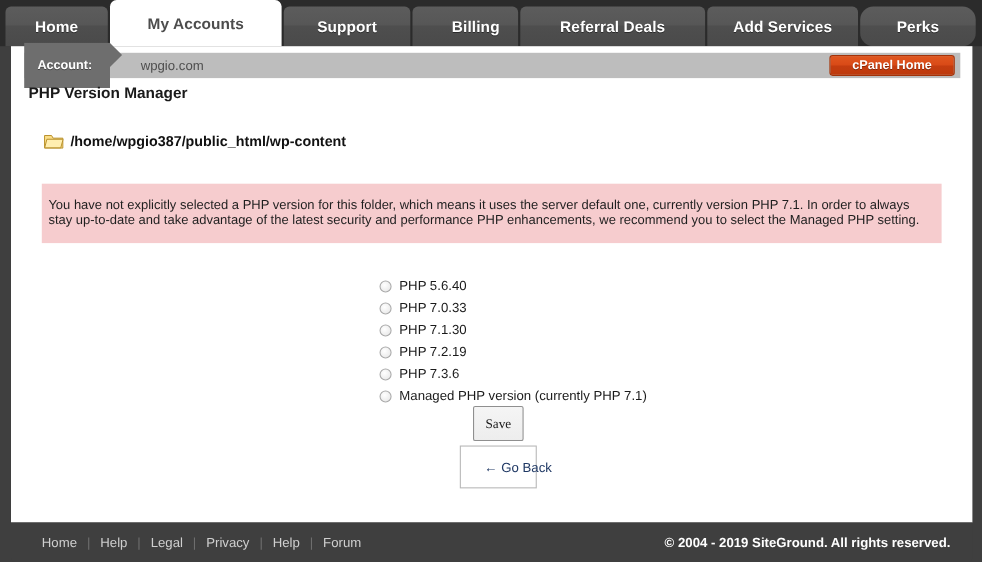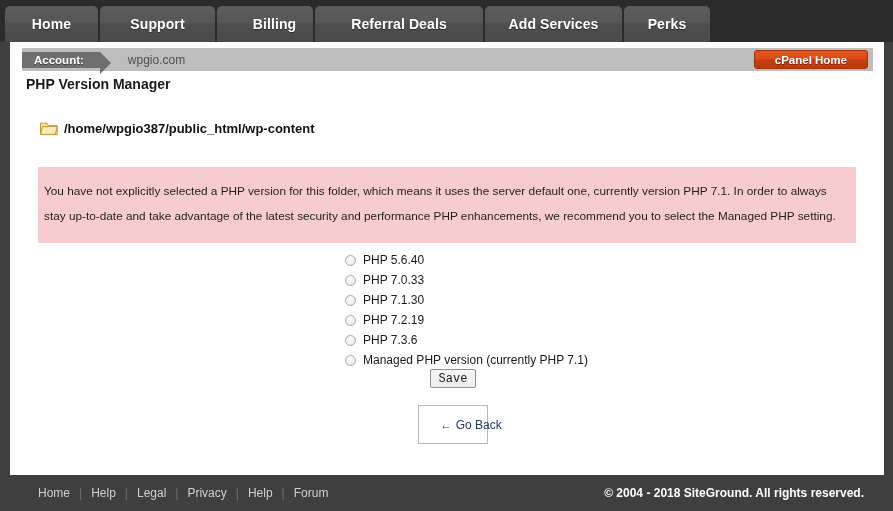--- a/index.html
+++ b/index.html
@@ -71,21 +71,21 @@
     left: 22px;
     top: 48px;
     width: 851px;
     height: 23px;
     background: #bdbdbd;
     display: flex;
     align-items: center;
   }
   #account-chip {
     position: relative;
-    height: 16px;
+    height: 41px;
     background: #6e6e6e;
     color: #ffffff;
     font-weight: bold;
     font-size: 11.5px;
     display: flex;
     align-items: center;
     padding: 0 16px 0 12px;
     box-sizing: border-box;
     text-shadow: 0 1px 0 rgba(0,0,0,0.4);
   }
@@ -153,21 +153,21 @@
   #notice-box {
     position: absolute;
     left: 38px;
     top: 167px;
     width: 818px;
     padding: 12px 14px 14px 6px;
     background: #f6ccce;
     box-sizing: border-box;
     color: #1f1f1f;
     font-size: 11.8px;
-    line-height: 25px;
+    line-height: 14px;
   }
 
   
   #php-version-list {
     position: absolute;
     left: 345px;
     top: 250px;
   }
   .radio-row {
     display: flex;
@@ -191,27 +191,27 @@
     cursor: pointer;
     white-space: nowrap;
   }
 
   
   #save-button {
     position: absolute;
     left: 430px;
     top: 369px;
     width: 46px;
-    height: 19px;
+    height: 32px;
     background: linear-gradient(to bottom, #f5f5f5 0%, #ededed 100%);
     border: 1px solid #8f8f8f;
     border-radius: 2px;
     font-size: 12px;
     color: #1b1b1b;
-    font-family: Liberation Mono, monospace;
+    font-family: Liberation Serif, serif;
     cursor: pointer;
     display: flex;
     align-items: center;
     justify-content: center;
     box-sizing: border-box;
   }
 
   
   #go-back-button {
     position: absolute;
@@ -266,25 +266,26 @@
     color: #ffffff;
     font-size: 12px;
     font-weight: bold;
   }
 </style>
 </head>
 <body>
 
 <div id="nav-tabs">
     <div class="nav-tab" style="width: 93px;">Home</div>
+    <div class="nav-tab active" style="width: 156px;">My Accounts</div>
     <div class="nav-tab" style="width: 115px;">Support</div>
     <div class="nav-tab" style="width: 96px; padding-left: 19px;">Billing</div>
     <div class="nav-tab" style="width: 168px;">Referral Deals</div>
     <div class="nav-tab" style="width: 137px;">Add Services</div>
-    <div class="nav-tab" style="width: 86px;">Perks</div>
+    <div class="nav-tab" style="width: 105px; border-radius: 12px;">Perks</div>
   </div>
 
 <div id="content-panel"></div>
 
 <div id="account-bar">
   <div id="account-chip">
     <span>Account:</span>
   </div>
   <div id="account-domain">wpgio.com</div>
   <div id="cpanel-home-button">cPanel Home</div>
@@ -339,14 +340,14 @@
       <span class="footer-link">Help</span>
       <span class="footer-sep">|</span>
       <span class="footer-link">Legal</span>
       <span class="footer-sep">|</span>
       <span class="footer-link">Privacy</span>
       <span class="footer-sep">|</span>
       <span class="footer-link">Help</span>
       <span class="footer-sep">|</span>
       <span class="footer-link">Forum</span>
     </div>
-  <div id="footer-copyright">© 2004 - 2018 SiteGround. All rights reserved.</div>
+  <div id="footer-copyright">© 2004 - 2019 SiteGround. All rights reserved.</div>
 </div>
 
 </body></html>

